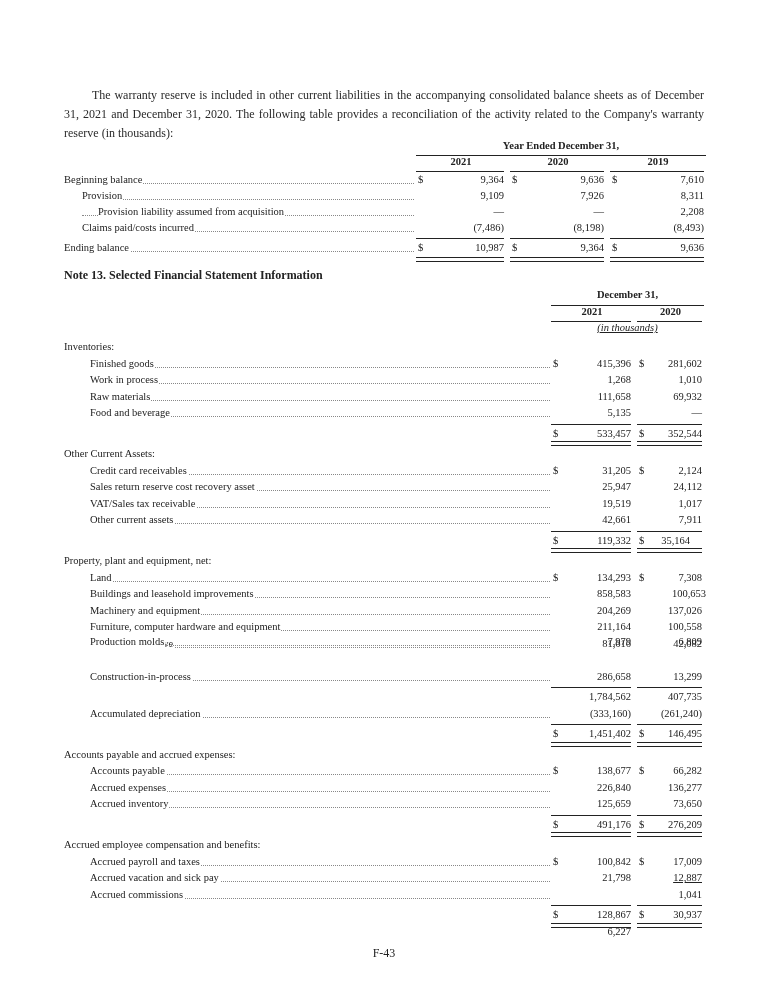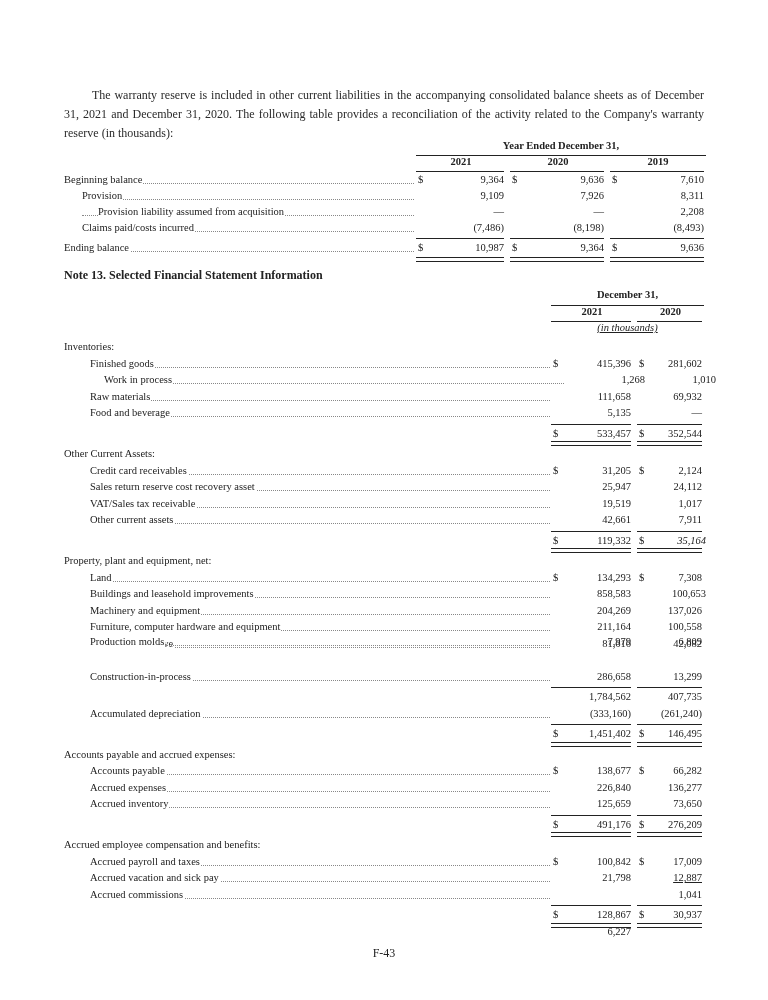--- a/index.html
+++ b/index.html
@@ -105,21 +105,21 @@
     <div class="ital" style="left: 487px; width: 153px; top: 36px;">(in thousands)</div>
     <div class="row" style="position: absolute; left: 0px; top: 53px;"><span>Inventories:</span></div>
     <div class="row" style="position: absolute; left: 0px; top: 69.5px; width: 100%;">
       <div class="dots" style="left: 26px; width: 460px;"></div>
       <div class="lbl" style="left: 26px;"><span class="txt">Finished goods</span></div>
       <span class="dol" style="left: 489px;">$</span>
       <span class="cell" style="right: 75px;">415,396</span>
       <span class="dol" style="left: 575px;">$</span>
       <span class="cell" style="right: 4px;">281,602</span>
     </div>
-    <div class="row" style="position: absolute; left: 14px; top: 86px; width: 100%;">
+    <div class="row" style="position: absolute; left: 0px; top: 86px; width: 100%;">
       <div class="dots" style="left: 26px; width: 460px;"></div>
       <div class="lbl" style="left: 26px;"><span class="txt">Work in process</span></div>
       <span class="cell" style="right: 75px;">1,268</span>
       <span class="cell" style="right: 4px;">1,010</span>
     </div>
     <div class="row" style="position: absolute; left: 0px; top: 102.5px; width: 100%;">
       <div class="dots" style="left: 26px; width: 460px;"></div>
       <div class="lbl" style="left: 26px;"><span class="txt">Raw materials</span></div>
       <span class="cell" style="right: 75px;">111,658</span>
       <span class="cell" style="right: 4px;">69,932</span>
@@ -166,21 +166,21 @@
       <div class="lbl" style="left: 26px; text-align: center;"><span class="txt">Other current assets</span></div>
       <span class="cell" style="right: 75px;">42,661</span>
       <span class="cell" style="right: 4px;">7,911</span>
     </div>
     <div class="hline" style="left: 487px; width: 80px; top: 244.5px;"></div>
     <div class="hline" style="left: 573px; width: 65px; top: 244.5px;"></div>
     <div class="row" style="position: absolute; left: 0px; top: 246.5px; width: 100%;">
       <span class="dol" style="left: 489px;">$</span>
       <span class="cell" style="right: 75px;">119,332</span>
       <span class="dol" style="left: 575px;">$</span>
-      <span class="cell" style="right: 0; font-style: italic;">35,164</span>
+      <span class="cell" style="right: 16px;">35,164</span>
     </div>
     <div class="dline" style="left: 487px; width: 80px; top: 262px;"></div>
     <div class="dline" style="left: 573px; width: 65px; top: 262px;"></div>
     <div class="row" style="position: absolute; left: 0px; top: 267px;"><span>Property, plant and equipment, net:</span></div>
     <div class="row" style="position: absolute; left: 0px; top: 283.5px; width: 100%;">
       <div class="dots" style="left: 26px; width: 460px;"></div>
       <div class="lbl" style="left: 26px;"><span class="txt">Land</span></div>
       <span class="dol" style="left: 489px;">$</span>
       <span class="cell" style="right: 75px;">134,293</span>
       <span class="dol" style="left: 575px;">$</span>

